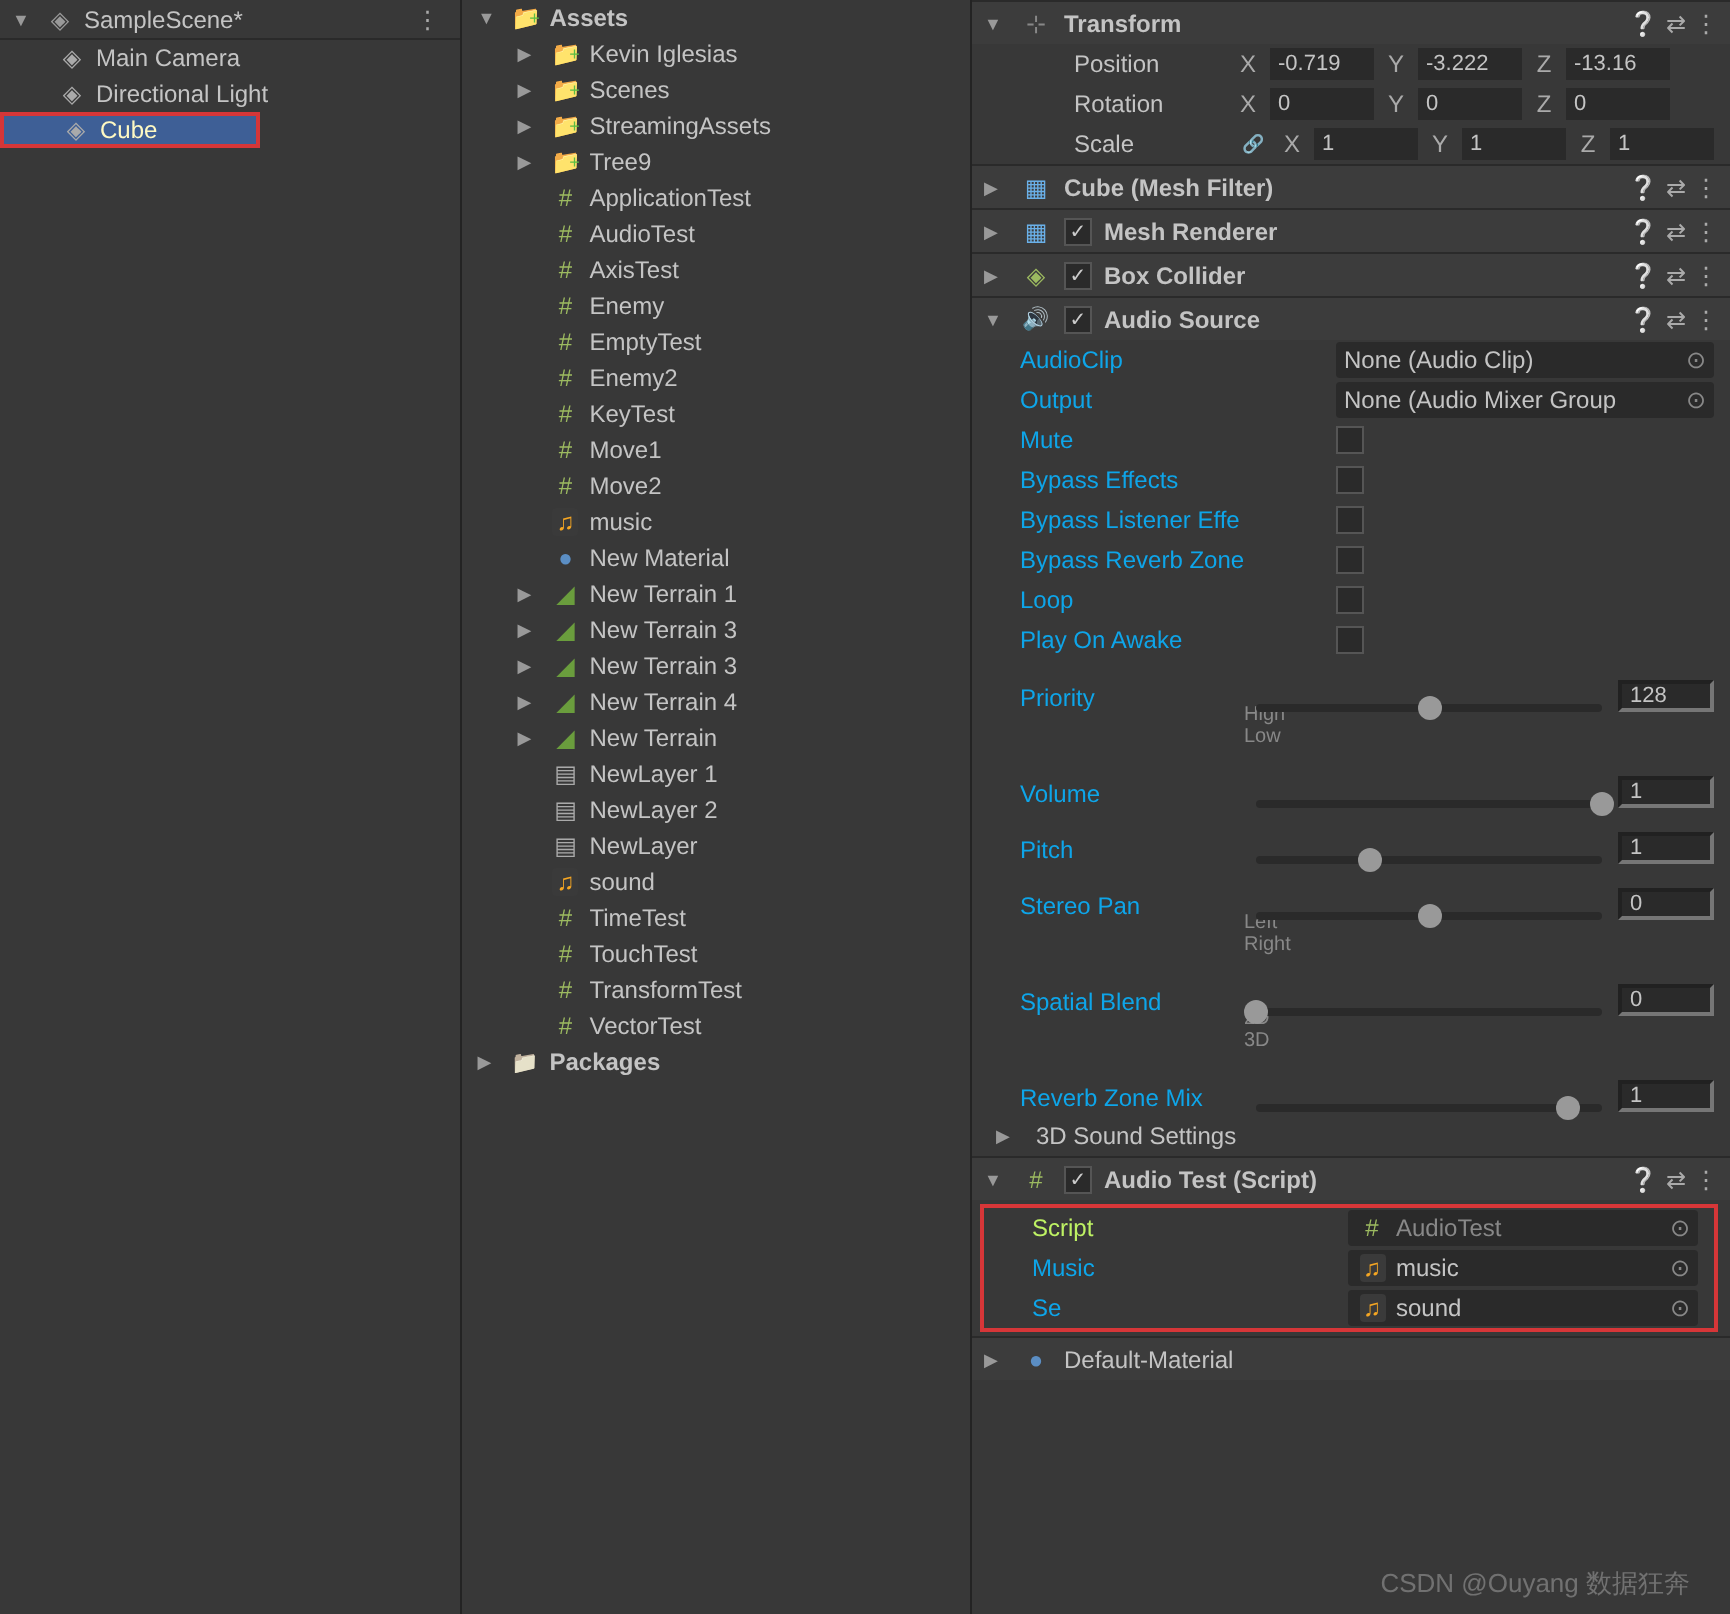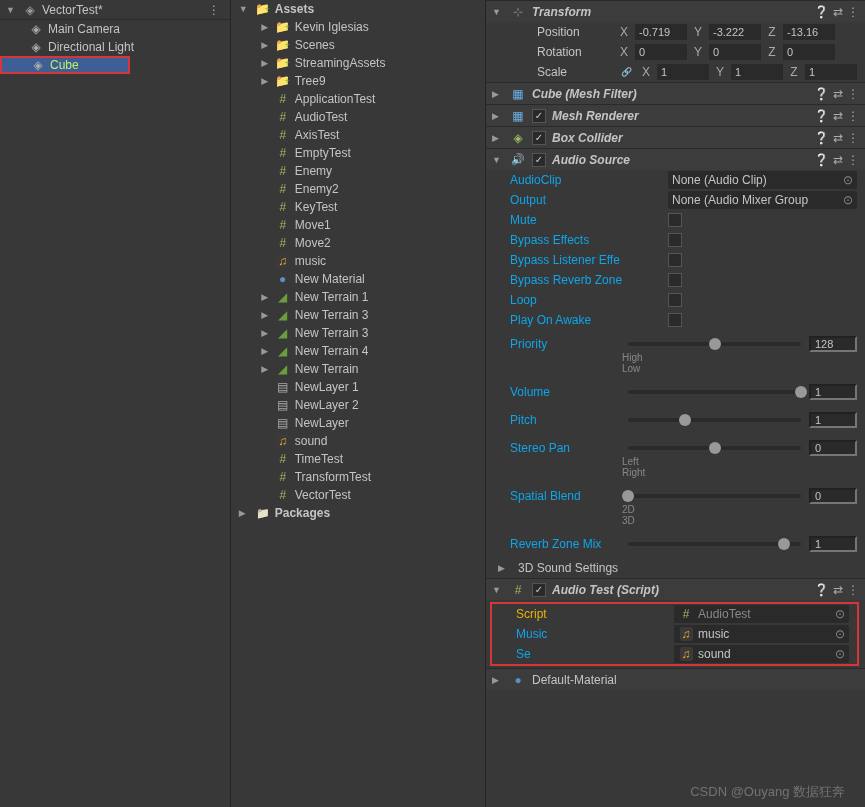--- a/index.html
+++ b/index.html
@@ -2,54 +2,54 @@
 <html><head>
 <meta charset="utf-8">
 <style>
 * { margin:0; padding:0; box-sizing:border-box; font-family:Arial,sans-serif; }
 body { background:#383838; color:#c4c4c4; font-size:12px; width:865px; height:807px; display:flex; overflow:hidden; }
 .panel { background:#383838; display:flex; flex-direction:column; }
 .hierarchy { width:235px; border-right:1px solid #232323; }
 .project { width:260px; border-right:1px solid #232323; }
 .inspector { flex:1; }
 .row { display:flex; align-items:center; height:18px; padding:1px 4px; gap:4px; cursor:pointer; }
-.row.selected { background:#3e5f96; color:#bef264; }
-.row.indent1 { padding-left:28px;text-align:center; }
+.row.selected { background:#3e5f96; color:#fef9c3; }
+.row.indent1 { padding-left:28px; }
 .foldout { width:12px; color:#999; font-size:9px; }
 .icon { width:16px; height:16px; display:inline-flex; align-items:center; justify-content:center; font-size:12px; }
 .cube-icon::before { content:"◈"; color:#aaa; }
 .scene-icon::before { content:"◈"; color:#999; }
 .music-icon::before { content:"♫"; color:#f5a623; background:#3a3a3a; border-radius:2px; padding:0 2px; }
 .script-icon::before { content:"#"; color:#9cba60; }
 .folder-icon::before { content:"📁"; color:#aaa; filter:grayscale(0.8); font-size:11px; }
 .folder-plus::before { content:"📁"; color:#aaa; }
 .folder-plus::after { content:"+"; color:#5bbd45; font-size:9px; margin-left:-6px; }
 .mat-icon::before { content:"●"; color:#5b8ec4; }
 .terrain-icon::before { content:"◢"; color:#6a9d3d; }
 .layer-icon::before { content:"▤"; color:#aaa; }
 .scene-header { display:flex; align-items:center; height:20px; padding:2px 6px; gap:4px; border-bottom:1px solid #2a2a2a; }
 .menu-dots { color:#aaa; cursor:pointer; padding:0 4px; }
 .highlight-red { border:2px solid #d63638; }
 
 .comp-header { display:flex; align-items:center; height:22px; padding:2px 6px; background:#3c3c3c; border-top:1px solid #2a2a2a; gap:6px; }
-.comp-header .title { flex:1; font-weight:bold;font-style:italic; }
+.comp-header .title { flex:1; font-weight:bold; }
 .comp-icons { display:flex; gap:4px; color:#aaa; }
 .comp-icons span { cursor:pointer; }
 .checkbox { width:14px; height:14px; background:#2a2a2a; border:1px solid #555; display:inline-flex; align-items:center; justify-content:center; cursor:pointer; }
 .checkbox.checked::before { content:"✓"; font-size:10px; color:#ccc; }
 
 .prop-row { display:flex; align-items:center; height:20px; padding:2px 8px 2px 24px; gap:8px; }
 .prop-label { width:150px; color:#0ea5e9; }
 .xyz-row { display:flex; align-items:center; height:20px; padding:2px 8px 2px 24px; gap:6px; }
 .xyz-label { width:76px;margin-left:27px; }
 .axis-label { width:10px; text-align:center; color:#aaa; }
 .num-input { background:#2a2a2a; border:none; color:#c4c4c4; width:52px; height:16px; padding:1px 4px; font-size:11px; }
 .obj-field { background:#2a2a2a; display:flex; align-items:center; flex:1; height:18px; padding:0 4px; gap:4px; border-radius:2px; }
 .obj-field .picker { margin-left:auto; color:#888; cursor:pointer; }
-.slider-row { display:flex; align-items:center; padding:2px 8px 2px 24px; gap:8px; height:28px; }
+.slider-row { display:flex; align-items:flex-end; padding:2px 8px 2px 24px; gap:8px; height:28px; }
 .slider-row .prop-label { width:110px; }
 .slider-track { flex:1; height:4px; background:#2a2a2a; border-radius:2px; position:relative; }
 .slider-thumb { width:12px; height:12px; background:#999; border-radius:50%; position:absolute; top:-4px; transform:translateX(-50%); }
 .slider-val { background:#2a2a2a; width:48px; height:16px; padding:1px 4px; font-size:11px; color:#c4c4c4; }
 .slider-sub { display:flex; justify-content:space-between; font-size:10px; color:#888; padding:0 60px 4px 136px; margin-top:-6px;flex-direction:column; }
 
 .transform-icon::before { content:"⊹"; color:#888; }
 .mesh-icon::before { content:"▦"; color:#6ab0e8; }
 .renderer-icon::before { content:"▦"; color:#6ab0e8; }
 .collider-icon::before { content:"◈"; color:#9cba60; }
@@ -58,21 +58,21 @@
 
 .watermark { position:absolute; bottom:6px; right:20px; color:#aaa; font-size:13px; opacity:0.5; }
 </style>
 </head>
 <body>
 
 <div class="panel hierarchy">
   <div class="scene-header">
     <span class="foldout">▼</span>
     <span class="icon scene-icon"></span>
-    <span>VectorTest*</span>
+    <span>SampleScene*</span>
     <span class="menu-dots" style="margin-left:auto">⋮</span>
   </div>
   <div class="row indent1">
     <span class="icon cube-icon"></span>
     <span>Main Camera</span>
   </div>
   <div class="row indent1">
     <span class="icon cube-icon"></span>
     <span>Directional Light</span>
   </div>
@@ -122,26 +122,26 @@
         <span>AudioTest</span>
       </div>
       <div class="row indent1">
         <span class="foldout"></span>
         <span class="icon script-icon"></span>
         <span>AxisTest</span>
       </div>
       <div class="row indent1">
         <span class="foldout"></span>
         <span class="icon script-icon"></span>
+        <span>Enemy</span>
+      </div>
+      <div class="row indent1">
+        <span class="foldout"></span>
+        <span class="icon script-icon"></span>
         <span>EmptyTest</span>
-      </div>
-      <div class="row indent1">
-        <span class="foldout"></span>
-        <span class="icon script-icon"></span>
-        <span>Enemy</span>
       </div>
       <div class="row indent1">
         <span class="foldout"></span>
         <span class="icon script-icon"></span>
         <span>Enemy2</span>
       </div>
       <div class="row indent1">
         <span class="foldout"></span>
         <span class="icon script-icon"></span>
         <span>KeyTest</span>
@@ -208,20 +208,25 @@
       </div>
       <div class="row indent1">
         <span class="foldout"></span>
         <span class="icon music-icon"></span>
         <span>sound</span>
       </div>
       <div class="row indent1">
         <span class="foldout"></span>
         <span class="icon script-icon"></span>
         <span>TimeTest</span>
+      </div>
+      <div class="row indent1">
+        <span class="foldout"></span>
+        <span class="icon script-icon"></span>
+        <span>TouchTest</span>
       </div>
       <div class="row indent1">
         <span class="foldout"></span>
         <span class="icon script-icon"></span>
         <span>TransformTest</span>
       </div>
       <div class="row indent1">
         <span class="foldout"></span>
         <span class="icon script-icon"></span>
         <span>VectorTest</span>
@@ -428,21 +433,21 @@
     <span class="checkbox checked"></span>
     <span class="title">Audio Test (Script)</span>
     <div class="comp-icons">
         <span>❔</span>
         <span>⇄</span>
         <span>⋮</span>
       </div>
   </div>
   <div class="highlight-red" style="margin:2px 6px 2px 4px">
     <div class="prop-row">
-      <span class="prop-label" style="color:#eab308">Script</span>
+      <span class="prop-label" style="color:#bef264">Script</span>
       <div class="obj-field" style="color:#888">
           <span class="icon script-icon"></span>
           <span>AudioTest</span>
           <span class="picker">⊙</span>
         </div>
     </div>
     <div class="prop-row">
       <span class="prop-label">Music</span>
       <div class="obj-field">
           <span class="icon music-icon"></span>

